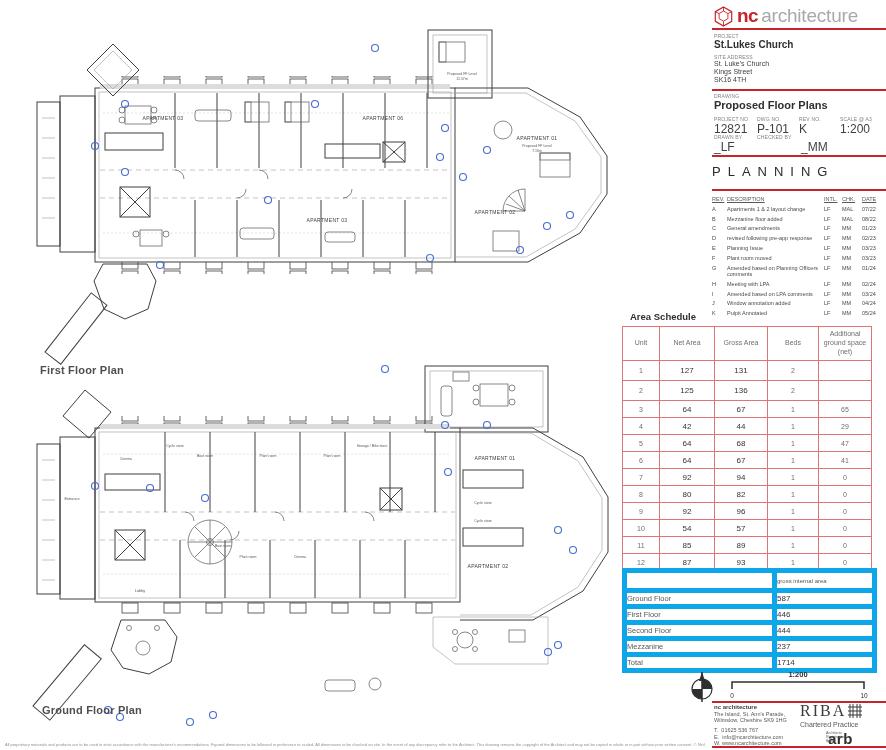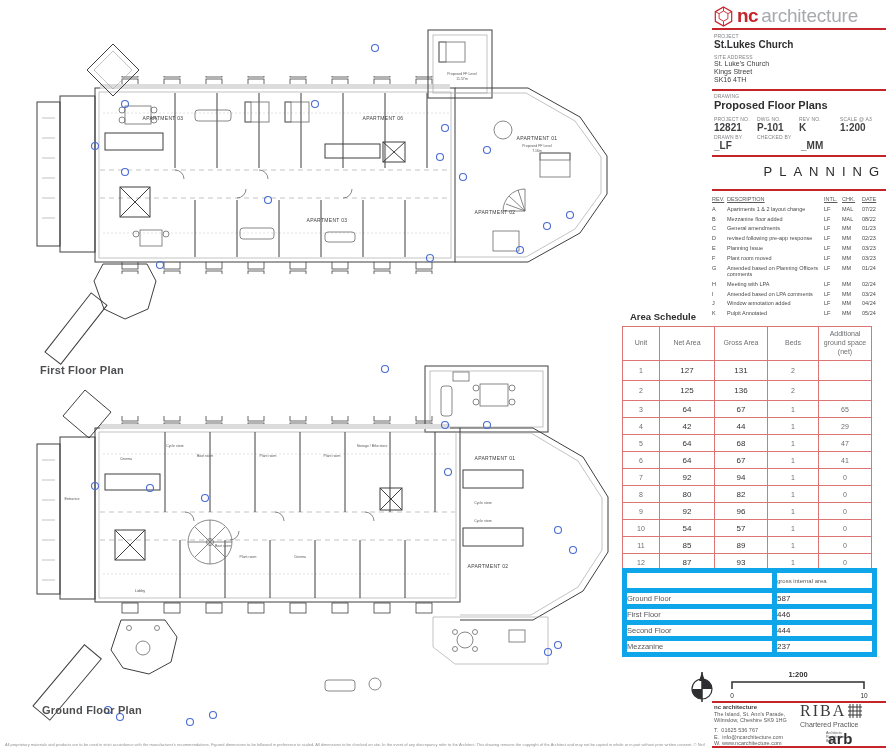--- a/index.html
+++ b/index.html
@@ -7,25 +7,25 @@
   body { font-family:"Liberation Sans", sans-serif; }
   #sheet { position:relative; width:886px; height:750px; background:#fff; overflow:hidden; }
 
   .abs { position:absolute; }
 
   
   .rule { position:absolute; left:712px; width:174px; height:2px; background:#c5242b; }
   .tb-label { font-size:5px; color:#808285; letter-spacing:.2px; }
   .tb-big { font-size:10px; font-weight:bold; color:#2f2f31; }
   .tb-med { font-size:7px; color:#3f3f41; line-height:8px; }
-  .tb-val { font-size:10px; font-weight:bold; color:#3f3f41; }
+  .tb-val { font-size:12px; font-weight:normal; color:#3f3f41; }
   .logo-row { position:absolute; left:713px; top:5px; display:flex; align-items:center; gap:3px; }
   .logo-nc { font-size:19px; font-weight:bold; color:#c5242b; letter-spacing:-.5px; }
   .logo-arch { font-size:19px; color:#a7a9ac; letter-spacing:-.2px; }
-  .planning { position:absolute; left:712px; top:164px; width:174px; text-align:right;
+  .planning { position:absolute; left:712px; top:164px; width:174px; text-align:left;
               font-size:13px; letter-spacing:7px; color:#2a2a2c; }
 
   
   .rev-table { position:absolute; left:712px; top:196px; width:176px;
                display:grid; grid-template-columns:15px 97px 18px 20px 24px;
                row-gap:3.5px; font-size:5.5px; color:#4a4a4c; line-height:1.15; }
   .rev-table .hdr { color:#58595b; text-decoration:underline; }
   .rev-table .dt { text-align:left; }
 
   
@@ -534,20 +534,24 @@
           <td class="sum-val">446</td>
         </tr>
     <tr>
           <td class="sum-lbl">Second Floor</td>
           <td class="sum-val">444</td>
         </tr>
     <tr>
           <td class="sum-lbl">Mezzanine</td>
           <td class="sum-val">237</td>
         </tr>
+    <tr>
+          <td class="sum-lbl">Total</td>
+          <td class="sum-val">1714</td>
+        </tr>
   </tbody>
     </table>
 
   <svg class="abs" style="left:686px; top:671px;" width="32" height="32" viewBox="0 0 32 32">
     <circle cx="16" cy="18" r="10" fill="none" stroke="#2f2f31" stroke-width="1.2"></circle>
     <path d="M16,18 L16,8 A10,10 0 0 1 26,18 Z" fill="#2f2f31"></path>
     <path d="M16,18 L16,28 A10,10 0 0 1 6,18 Z" fill="#2f2f31"></path>
     <path d="M13,10 L16,1 L19,10 Z" fill="#2f2f31"></path>
     <path d="M16,1 V31" stroke="#2f2f31" stroke-width="1.5"></path>
   </svg>

